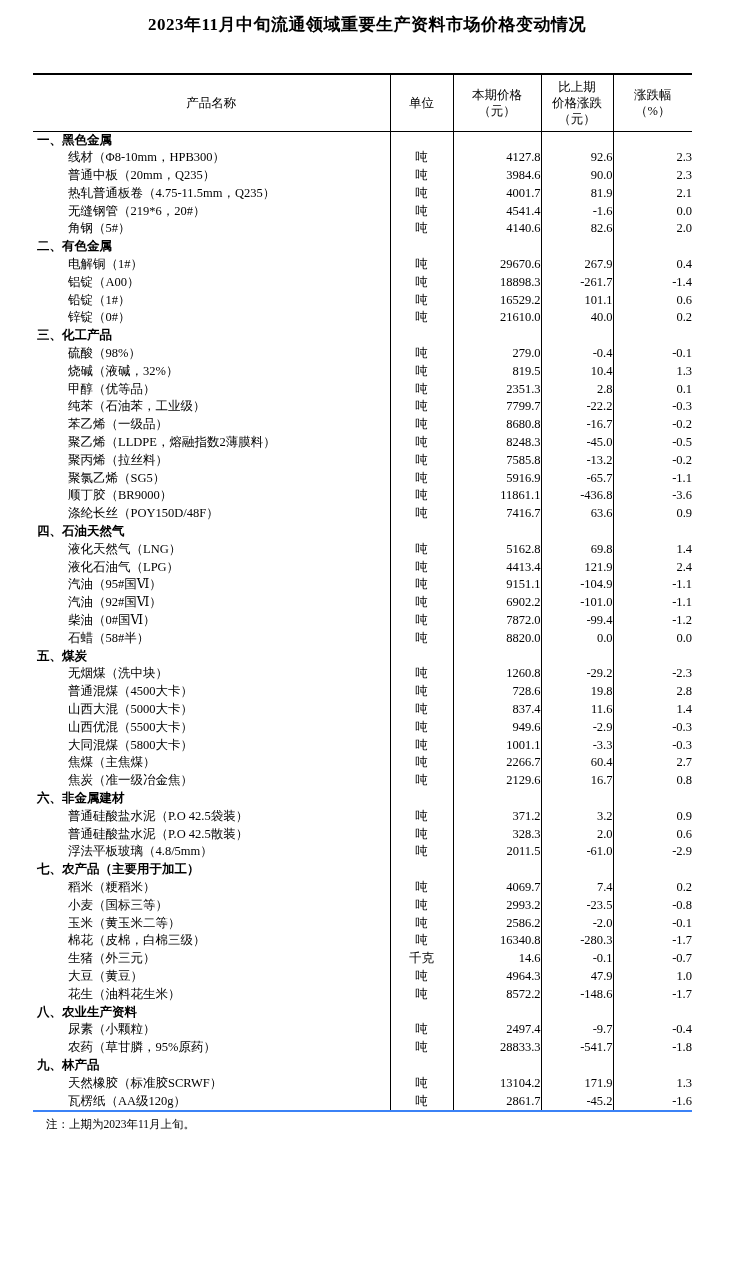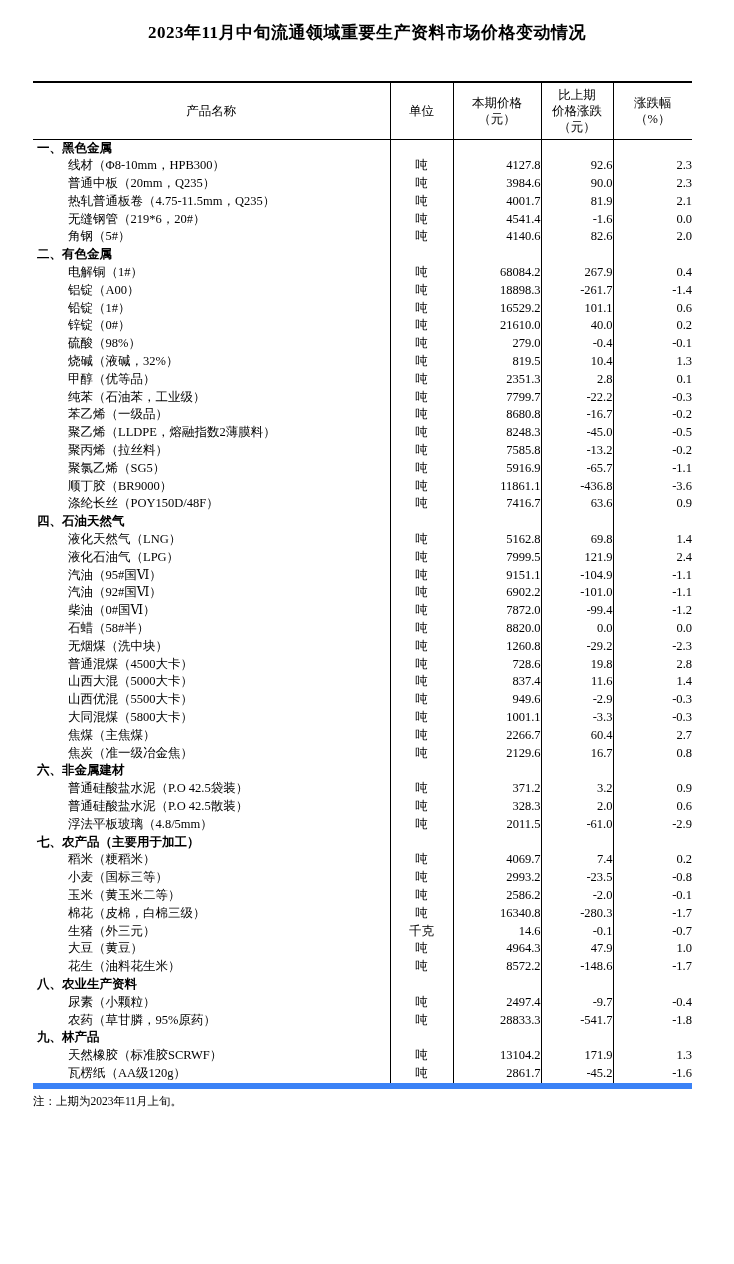--- a/index.html
+++ b/index.html
@@ -6,21 +6,21 @@
   html, body { background: #ffffff; }
   body {
     width: 734px;
     height: 1264px;
     color: #000000;
     font-family: "Liberation Serif", "DejaVu Serif", serif;
     position: relative;
     overflow: hidden;
   }
   .page-title {
-    margin-top: 21px;
+    margin-top: 13px;
     text-align: center;
     font-size: 17px;
     font-weight: bold;
     letter-spacing: 0.5px;
   }
   table.price-table {
     border-collapse: collapse;
     table-layout: fixed;
     width: 659px;
     margin-left: 33px;
@@ -42,30 +42,30 @@
 
   .price-table thead th {
     border-top: 2px solid #000;
     border-bottom: 1px solid #000;
     height: 57px;
     font-weight: normal;
     text-align: center;
     line-height: 16px;
   }
   .price-table tbody td { height: 17.8px; line-height: 17.8px; }
-  .price-table tbody tr:last-child td { border-bottom: 6px solid #3b82f6; }
+  .price-table tbody tr:last-child td { border-bottom: 2px solid #3b82f6; }
 
   .name-cell { text-align: left; white-space: nowrap; overflow: hidden; }
   .section-row .name-cell { font-weight: bold; padding-left: 4px; }
   .product-row .name-cell { font-weight: normal; padding-left: 35px; }
   .unit-cell { text-align: center; }
   .num-cell { text-align: right; padding-right: 4px; white-space: nowrap; }
 
   .footnote {
-    margin-left: 33px;
+    margin-left: 46px;
     margin-top: 5px;
     font-size: 11.5px;
     line-height: 15px;
   }
 </style>
 </head>
 <body>
 
 <div class="page-title">2023年11月中旬流通领域重要生产资料市场价格变动情况</div>
 
@@ -146,21 +146,21 @@
       <tr class="section-row">
         <td class="name-cell">二、有色金属</td>
         <td class="unit-cell"></td>
         <td class="num-cell"></td>
         <td class="num-cell"></td>
         <td class="num-cell"></td>
       </tr>
       <tr class="product-row">
         <td class="name-cell">电解铜（1#）</td>
         <td class="unit-cell">吨</td>
-        <td class="num-cell">68084.2</td>
+        <td class="num-cell">29670.6</td>
         <td class="num-cell">267.9</td>
         <td class="num-cell">0.4</td>
       </tr>
       <tr class="product-row">
         <td class="name-cell">铝锭（A00）</td>
         <td class="unit-cell">吨</td>
         <td class="num-cell">18898.3</td>
         <td class="num-cell">-261.7</td>
         <td class="num-cell">-1.4</td>
       </tr>
@@ -171,20 +171,27 @@
         <td class="num-cell">101.1</td>
         <td class="num-cell">0.6</td>
       </tr>
       <tr class="product-row">
         <td class="name-cell">锌锭（0#）</td>
         <td class="unit-cell">吨</td>
         <td class="num-cell">21610.0</td>
         <td class="num-cell">40.0</td>
         <td class="num-cell">0.2</td>
       </tr>
+      <tr class="section-row">
+        <td class="name-cell">三、化工产品</td>
+        <td class="unit-cell"></td>
+        <td class="num-cell"></td>
+        <td class="num-cell"></td>
+        <td class="num-cell"></td>
+      </tr>
       <tr class="product-row">
         <td class="name-cell">硫酸（98%）</td>
         <td class="unit-cell">吨</td>
         <td class="num-cell">279.0</td>
         <td class="num-cell">-0.4</td>
         <td class="num-cell">-0.1</td>
       </tr>
       <tr class="product-row">
         <td class="name-cell">烧碱（液碱，32%）</td>
         <td class="unit-cell">吨</td>
@@ -258,21 +265,21 @@
       <tr class="product-row">
         <td class="name-cell">液化天然气（LNG）</td>
         <td class="unit-cell">吨</td>
         <td class="num-cell">5162.8</td>
         <td class="num-cell">69.8</td>
         <td class="num-cell">1.4</td>
       </tr>
       <tr class="product-row">
         <td class="name-cell">液化石油气（LPG）</td>
         <td class="unit-cell">吨</td>
-        <td class="num-cell">7999.5</td>
+        <td class="num-cell">4413.4</td>
         <td class="num-cell">121.9</td>
         <td class="num-cell">2.4</td>
       </tr>
       <tr class="product-row">
         <td class="name-cell">汽油（95#国Ⅵ）</td>
         <td class="unit-cell">吨</td>
         <td class="num-cell">9151.1</td>
         <td class="num-cell">-104.9</td>
         <td class="num-cell">-1.1</td>
       </tr>
@@ -289,20 +296,27 @@
         <td class="num-cell">7872.0</td>
         <td class="num-cell">-99.4</td>
         <td class="num-cell">-1.2</td>
       </tr>
       <tr class="product-row">
         <td class="name-cell">石蜡（58#半）</td>
         <td class="unit-cell">吨</td>
         <td class="num-cell">8820.0</td>
         <td class="num-cell">0.0</td>
         <td class="num-cell">0.0</td>
+      </tr>
+      <tr class="section-row">
+        <td class="name-cell">五、煤炭</td>
+        <td class="unit-cell"></td>
+        <td class="num-cell"></td>
+        <td class="num-cell"></td>
+        <td class="num-cell"></td>
       </tr>
       <tr class="product-row">
         <td class="name-cell">无烟煤（洗中块）</td>
         <td class="unit-cell">吨</td>
         <td class="num-cell">1260.8</td>
         <td class="num-cell">-29.2</td>
         <td class="num-cell">-2.3</td>
       </tr>
       <tr class="product-row">
         <td class="name-cell">普通混煤（4500大卡）</td>

